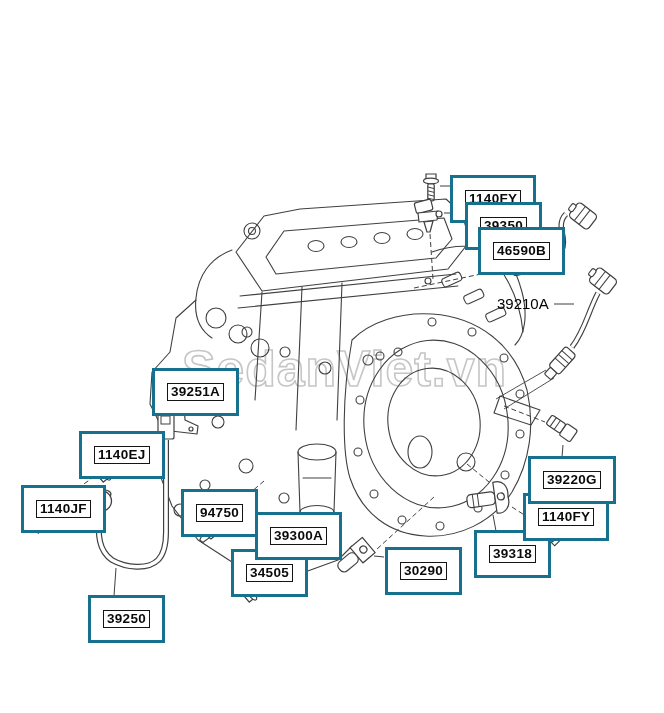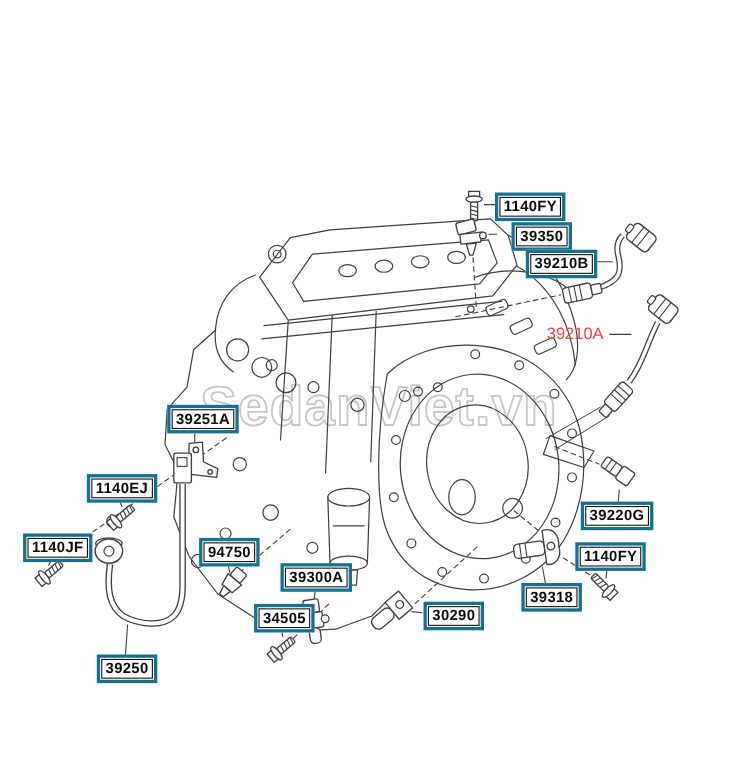--- a/index.html
+++ b/index.html
@@ -3,29 +3,29 @@
 <meta charset="utf-8">
 <style>
   html,body{margin:0;padding:0;background:#ffffff;}
   .stage{
     position:relative;width:664px;height:713px;background:#ffffff;overflow:hidden;
     font-family:"Liberation Sans", sans-serif;
   }
   .stage svg{position:absolute;left:0;top:0;}
   
   .plabel{
-    position:absolute;border:3px solid #17718e;background:#ffffff;padding:1px;z-index:5;cursor:pointer;
+    position:absolute;border:3px solid #17718e;background:#ffffff;padding:12px;z-index:5;cursor:pointer;
   }
   .plabel-in{
     display:block;border:1px solid #141414;background:#ffffff;
     font:bold 13.5px/14px "Liberation Sans", sans-serif;color:#0a0a0a;
     padding:1px 3px;letter-spacing:.3px;white-space:nowrap;
   }
   .plain-label{
-    position:absolute;font:15px/16px "Liberation Sans", sans-serif;color:#ef4444;z-index:5;white-space:nowrap;
+    position:absolute;font:15px/16px "Liberation Sans", sans-serif;color:#000000;z-index:5;white-space:nowrap;
   }
   .wm{letter-spacing:1px;}
 </style>
 </head>
 <body>
 
 <div class="stage">
 
   <svg width="664" height="713" viewBox="0 0 664 713">
     <defs>
@@ -226,21 +226,21 @@
     </g>
   </svg>
 
   <div class="plabel" style="left:450px;top:175px">
     <span class="plabel-in">1140FY</span>
   </div>
   <div class="plabel" style="left:465px;top:202px">
     <span class="plabel-in">39350</span>
   </div>
   <div class="plabel" style="left:478px;top:227px">
-    <span class="plabel-in">39210B</span>
+    <span class="plabel-in">46590B</span>
   </div>
   <div class="plain-label" style="left:497px;top:296px">39210A</div>
   <div class="plabel" style="left:152px;top:368px">
     <span class="plabel-in">39251A</span>
   </div>
   <div class="plabel" style="left:79px;top:431px">
     <span class="plabel-in">1140EJ</span>
   </div>
   <div class="plabel" style="left:21px;top:485px">
     <span class="plabel-in">1140JF</span>

